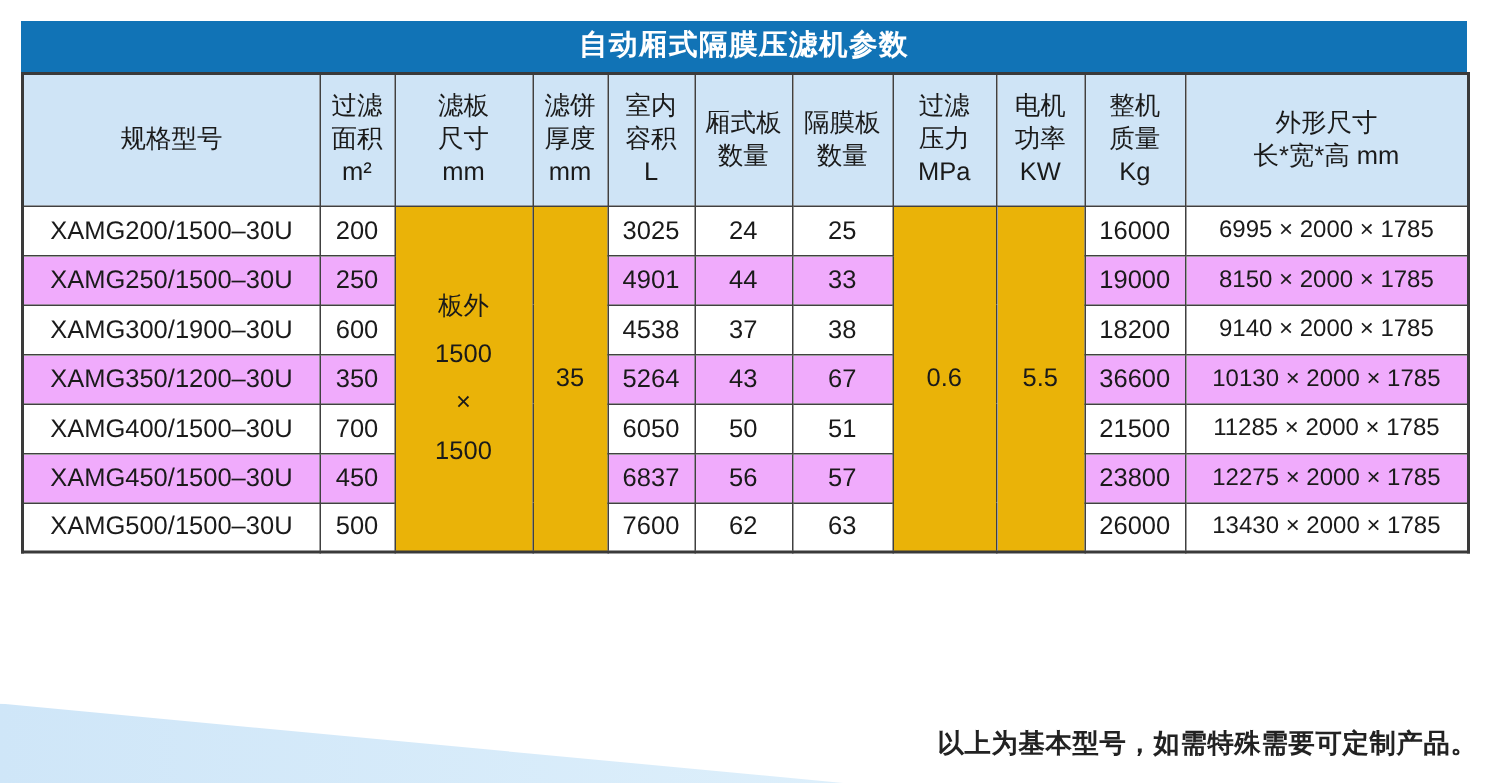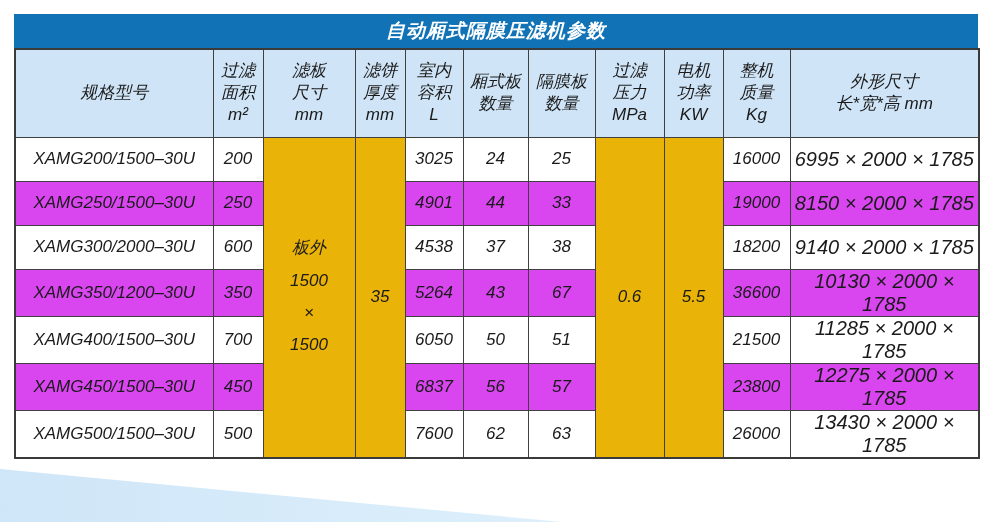--- a/index.html
+++ b/index.html
@@ -3,21 +3,21 @@
 <meta charset="utf-8">
 <style>
   * { margin: 0; padding: 0; box-sizing: border-box; }
   html, body {
     width: 992px; height: 522px;
     background: #ffffff;
     font-family: "Liberation Sans", "DejaVu Sans", sans-serif;
     position: relative;
     overflow: hidden;
   }
-  .page { position: absolute; inset: 0; width: 992px; height: 522px; font-style: italic; }
+  .page { position: absolute; inset: 0; width: 992px; height: 522px; }
 
   .spec-card {
     position: absolute;
     left: 14px; top: 14px; width: 964px;
   }
   .title-bar {
     height: 34px;
     background: #1173b6;
     color: #ffffff;
     font-size: 19px;
@@ -43,32 +43,32 @@
   table.spec thead th {
     height: 88px;
     background: #cfe4f6;
     font-size: 17px;
     font-weight: 500;
     white-space: pre-line;
     line-height: 1.3;
     padding: 2px 1px;
   }
   table.spec tbody td {
-    height: 44px;
+    height: 33px;
     font-size: 17px;
     font-weight: 400;
     padding: 0 2px;
   }
-  table.spec tbody tr.stripe td { background: #d946ef; }
+  table.spec tbody tr.stripe td { background: #f0abfc; }
   table.spec tbody td.merged {
     background: #eab308;
     white-space: pre-line;
     line-height: 1.9;
   }
-  table.spec tbody td.dims { font-size: 20px; letter-spacing: 0; }
+  table.spec tbody td.dims { font-size: 16px; letter-spacing: 0; }
   .footer-note {
     position: absolute;
     right: 7px;
     top: 483px;
     font-size: 17.5px;
     font-weight: 600;
     color: #222222;
     letter-spacing: 0.5px;
   }
   .corner-decor {
@@ -153,21 +153,21 @@
           <tr class="stripe">
             <td>XAMG250/1500–30U</td>
             <td>250</td>
             <td>4901</td>
             <td>44</td>
             <td>33</td>
             <td>19000</td>
             <td class="dims">8150 × 2000 × 1785</td>
           </tr>
           <tr>
-            <td>XAMG300/2000–30U</td>
+            <td>XAMG300/1900–30U</td>
             <td>600</td>
             <td>4538</td>
             <td>37</td>
             <td>38</td>
             <td>18200</td>
             <td class="dims">9140 × 2000 × 1785</td>
           </tr>
           <tr class="stripe">
             <td>XAMG350/1200–30U</td>
             <td>350</td>
@@ -203,14 +203,15 @@
             <td>63</td>
             <td>26000</td>
             <td class="dims">13430 × 2000 × 1785</td>
           </tr>
         </tbody>
     </table>
   </div>
 
   <div class="corner-decor"></div>
 
+  <div class="footer-note">以上为基本型号，如需特殊需要可定制产品。</div>
 
 </div>
 
 </body></html>

